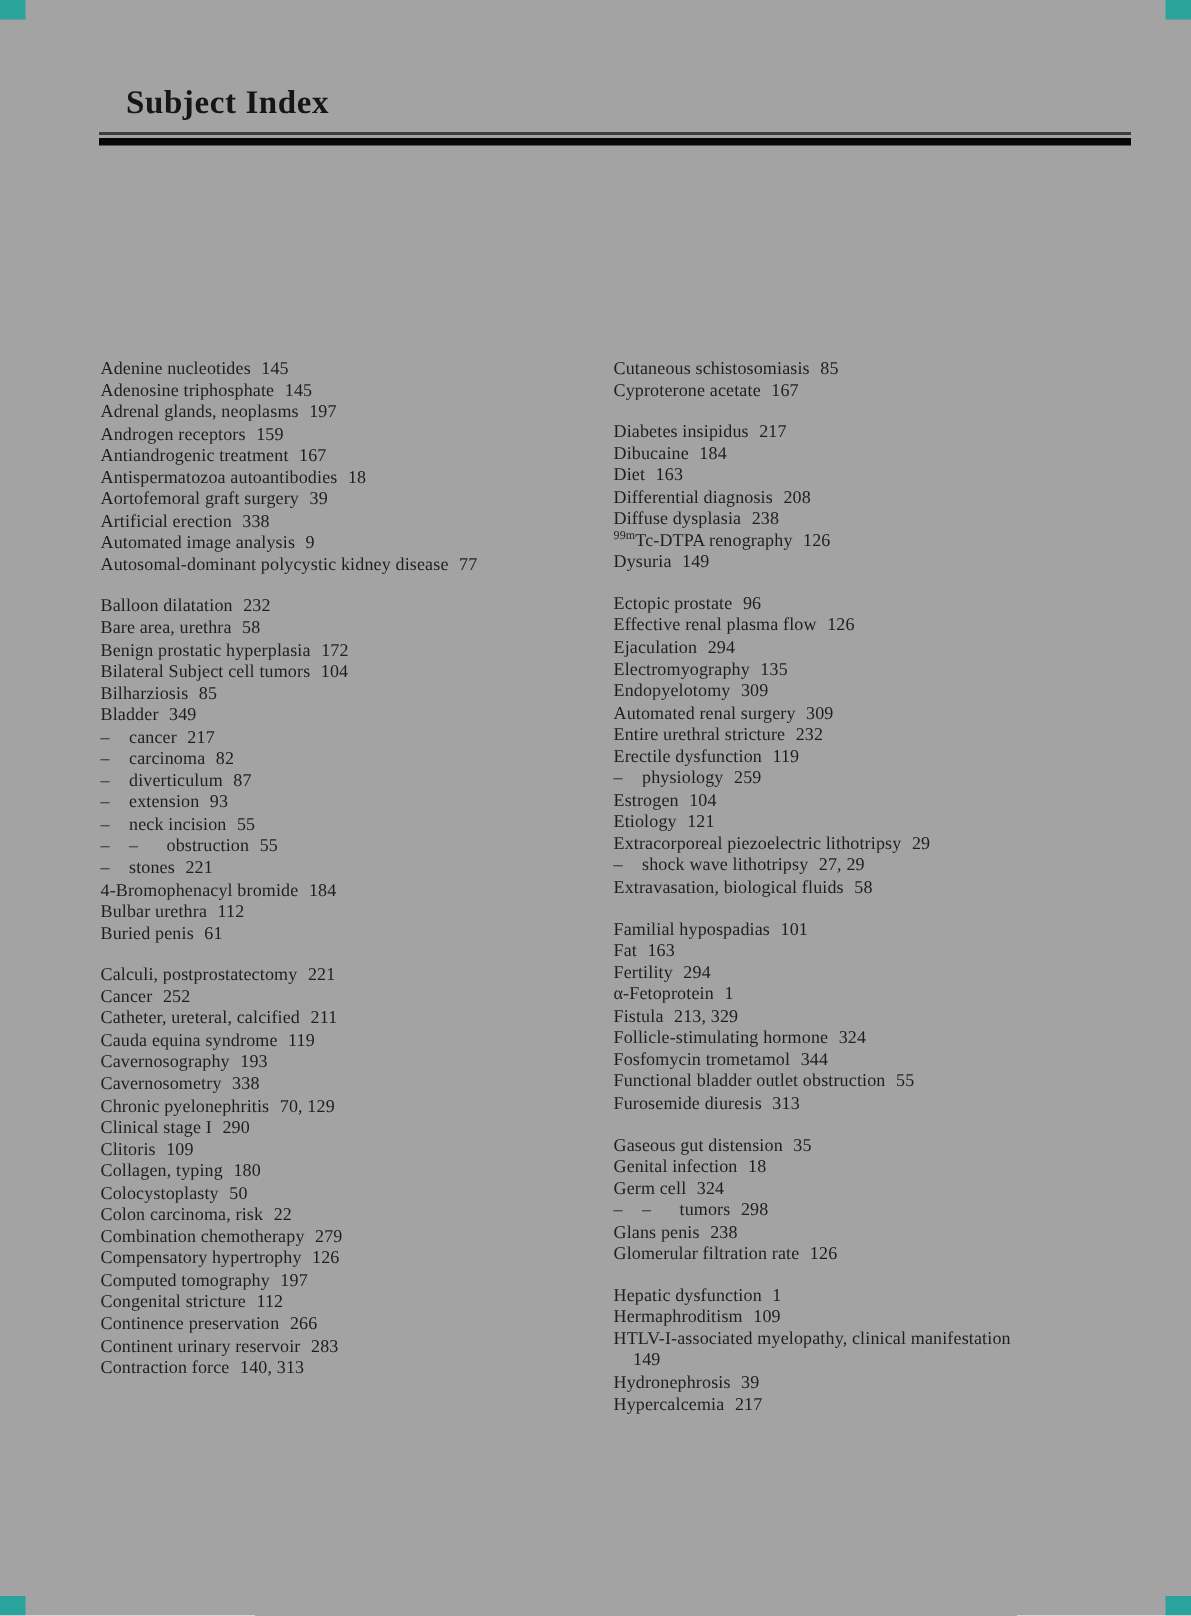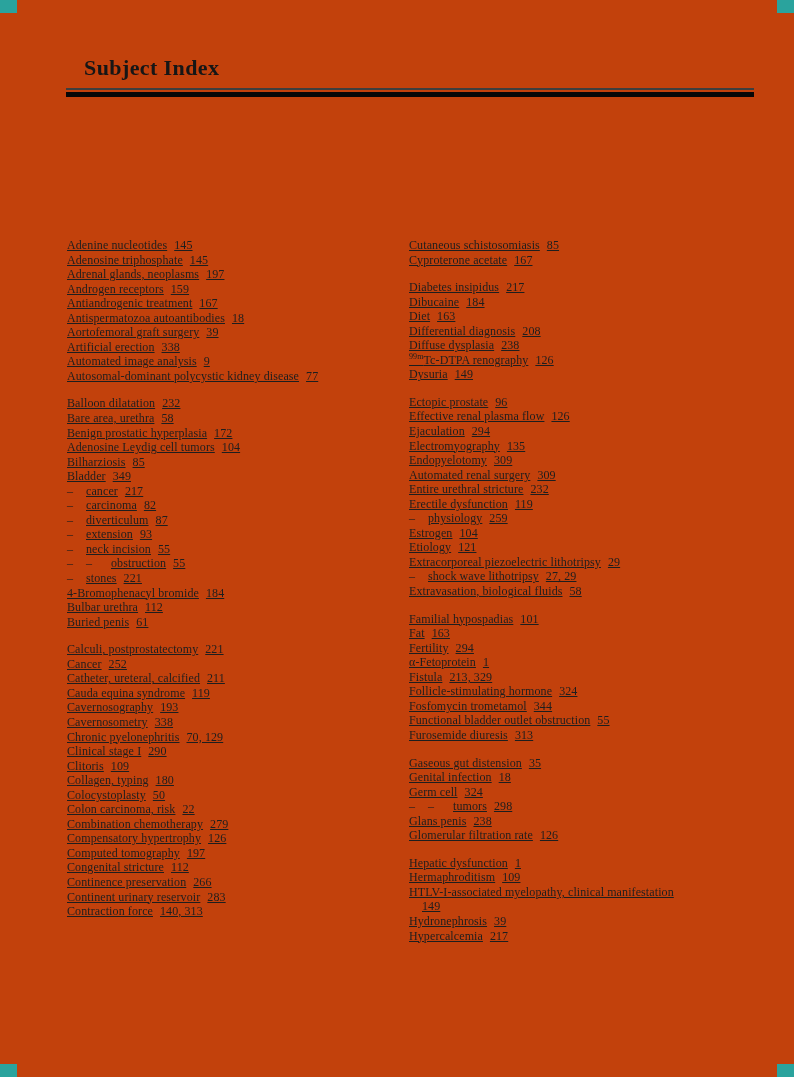--- a/index.html
+++ b/index.html
@@ -2,42 +2,41 @@
 <html><head>
 <meta charset="utf-8">
 <style>
   html, body {
     margin: 0; padding: 0;
     width: 794px; height: 1077px;
     background: #ffffff;
     font-family: "Liberation Serif", serif;
     color: #1e1e1e;
   }
-  .page { position: relative; width: 794px; height: 1077px; overflow: hidden; background: #c2410c; }
+  .page { position: relative; width: 794px; height: 1077px; overflow: hidden; background: #a3a3a3; }
 
   .corner { position: absolute; width: 17px; height: 13px; }
   .corner.tl { top: 0; left: 0; }
   .corner.tr { top: 0; right: 0; }
   .corner.bl { bottom: 0; left: 0; }
   .corner.br { bottom: 0; right: 0; }
 
   .page-title {
     position: absolute; left: 84px; top: 55px; margin: 0;
     font-size: 22px; font-weight: bold; letter-spacing: 0.4px;
     color: #161616;
   }
   .rule { position: absolute; left: 66px; top: 88px; width: 688px; }
   .rule-thin  { height: 2px; background: #3e3e3e; margin-bottom: 2px; }
   .rule-thick { height: 5px; background: #070707; }
 
   .col {
     position: absolute; top: 238px;
     font-size: 12px; line-height: 14.55px;
     letter-spacing: 0.1px;
-    text-decoration: underline;
   }
   .col-left  { left: 67px;  width: 340px; }
   .col-right { left: 409px; width: 382px; }
 
   .group { margin-bottom: 13px; }
   .entry { white-space: nowrap; }
   .dash  { display: inline-block; width: 19px; }
   .dash2 { width: 25px; }
   .pages { margin-left: 7px; }
   sup { font-size: 8px; line-height: 0; vertical-align: super; }
@@ -70,21 +69,21 @@
         <div class="entry"><span class="term">Antispermatozoa autoantibodies</span><span class="pages">18</span></div>
         <div class="entry"><span class="term">Aortofemoral graft surgery</span><span class="pages">39</span></div>
         <div class="entry"><span class="term">Artificial erection</span><span class="pages">338</span></div>
         <div class="entry"><span class="term">Automated image analysis</span><span class="pages">9</span></div>
         <div class="entry"><span class="term">Autosomal-dominant polycystic kidney disease</span><span class="pages">77</span></div>
       </div>
       <div class="group">
         <div class="entry"><span class="term">Balloon dilatation</span><span class="pages">232</span></div>
         <div class="entry"><span class="term">Bare area, urethra</span><span class="pages">58</span></div>
         <div class="entry"><span class="term">Benign prostatic hyperplasia</span><span class="pages">172</span></div>
-        <div class="entry"><span class="term">Adenosine Leydig cell tumors</span><span class="pages">104</span></div>
+        <div class="entry"><span class="term">Bilateral Subject cell tumors</span><span class="pages">104</span></div>
         <div class="entry"><span class="term">Bilharziosis</span><span class="pages">85</span></div>
         <div class="entry"><span class="term">Bladder</span><span class="pages">349</span></div>
         <div class="entry"><span class="dash">–</span><span class="term">cancer</span><span class="pages">217</span></div>
         <div class="entry"><span class="dash">–</span><span class="term">carcinoma</span><span class="pages">82</span></div>
         <div class="entry"><span class="dash">–</span><span class="term">diverticulum</span><span class="pages">87</span></div>
         <div class="entry"><span class="dash">–</span><span class="term">extension</span><span class="pages">93</span></div>
         <div class="entry"><span class="dash">–</span><span class="term">neck incision</span><span class="pages">55</span></div>
         <div class="entry"><span class="dash">–</span><span class="dash dash2">–</span><span class="term">obstruction</span><span class="pages">55</span></div>
         <div class="entry"><span class="dash">–</span><span class="term">stones</span><span class="pages">221</span></div>
         <div class="entry"><span class="term">4-Bromophenacyl bromide</span><span class="pages">184</span></div>

